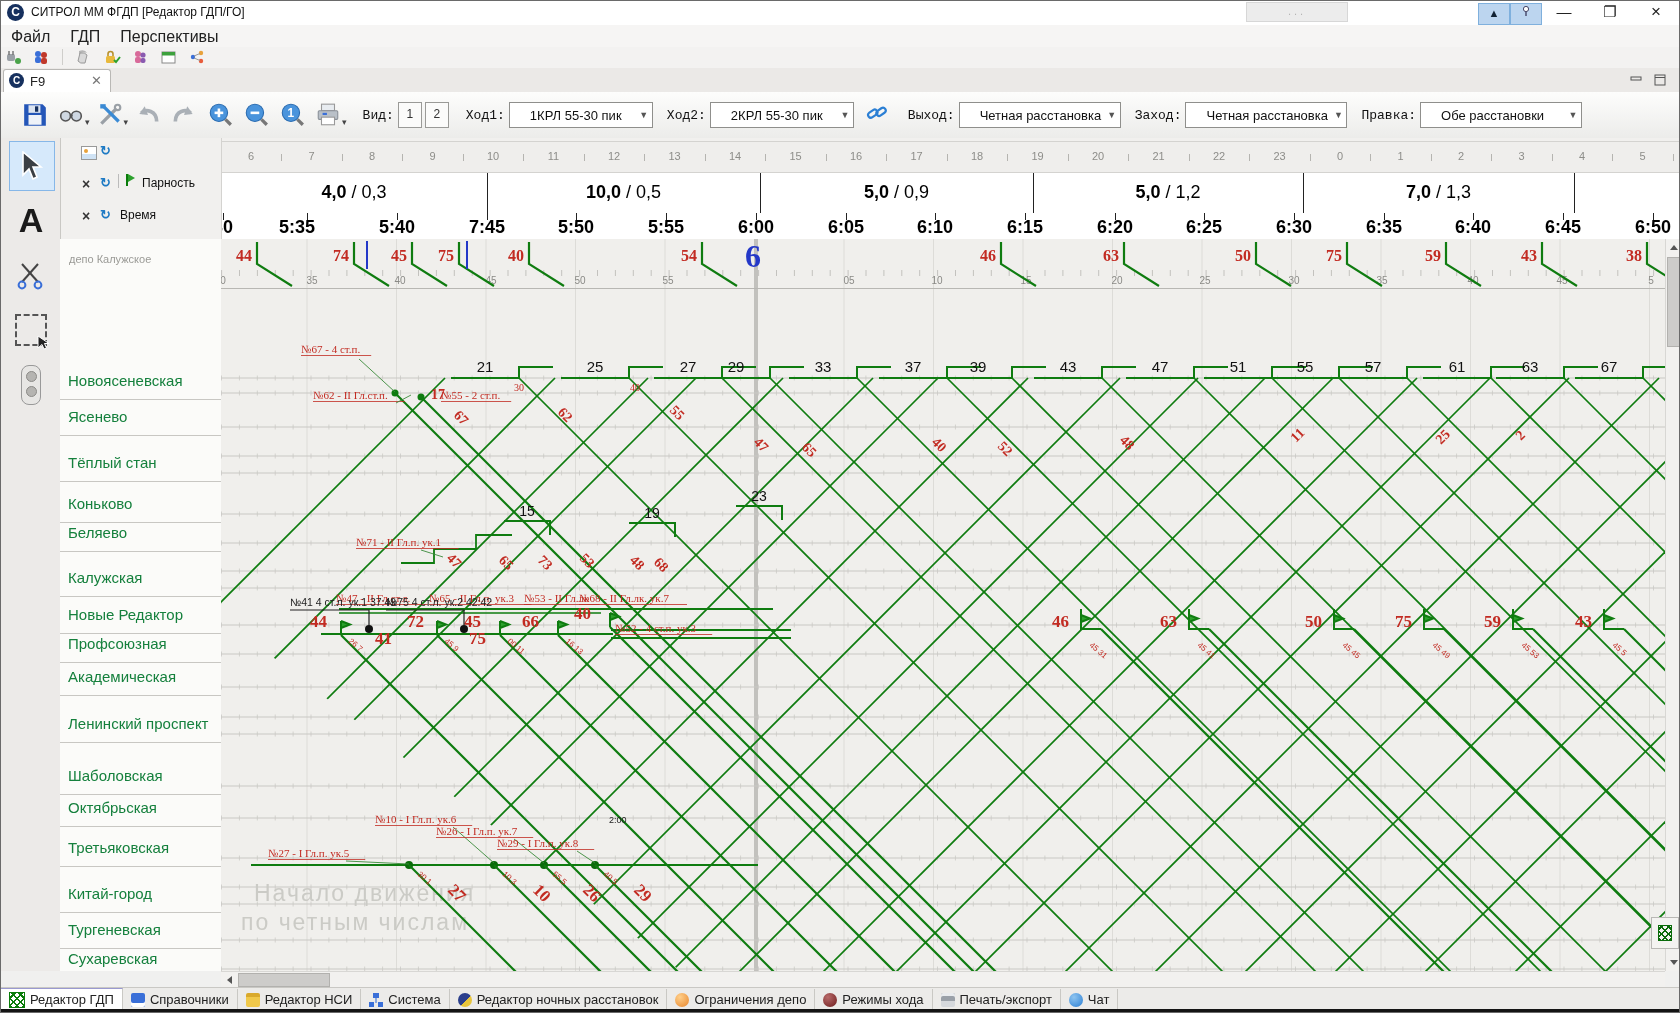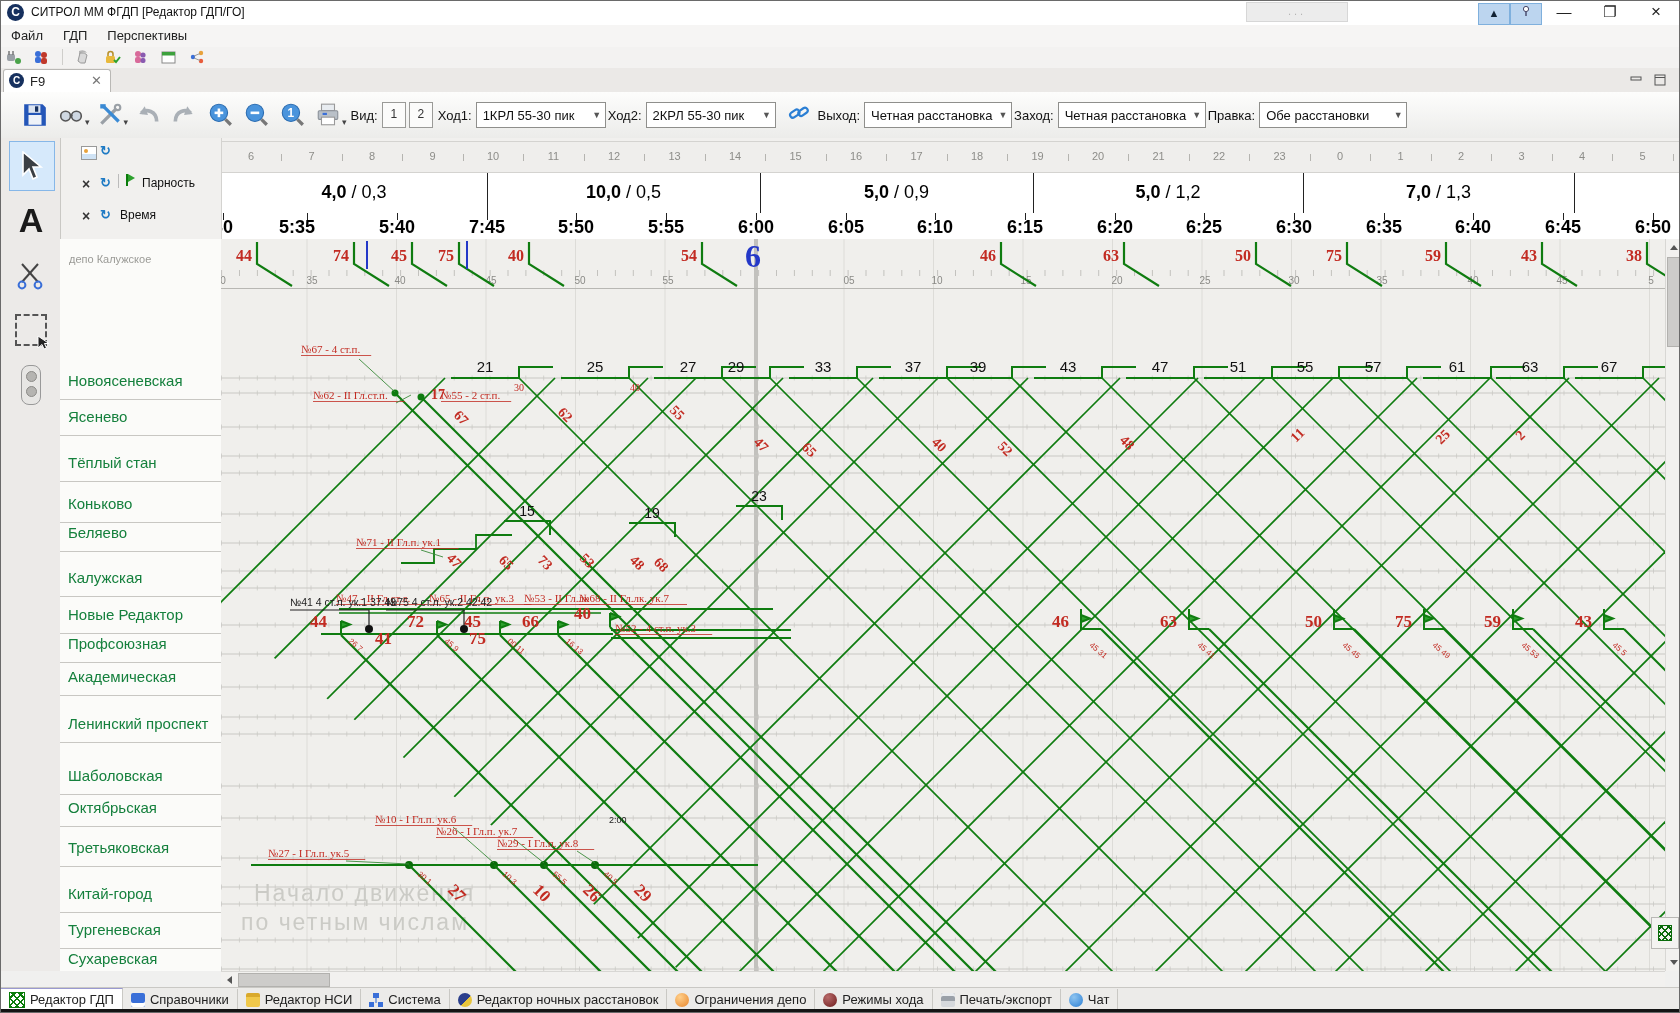--- a/index.html
+++ b/index.html
@@ -11,44 +11,44 @@
   .titlebar{left:0;top:0;width:1680px;height:24px;background:#ffffff;border-bottom:1px solid #e4e4e4;}
   .applogo{left:6px;top:3px;width:17px;height:17px;border-radius:50%;background:#16305e;color:#fff;
            font-size:12px;font-weight:bold;text-align:center;line-height:17px;}
   .apptitle{left:30px;top:4px;font-size:12px;color:#111;}
   .ghostbar{left:1245px;top:1px;width:100px;height:18px;background:#ececec;border:1px solid #d7d7d7;
             color:#b5b5b5;font-size:11px;line-height:16px;text-align:center;letter-spacing:3px;}
   .winbtn{top:0;width:30px;height:23px;text-align:center;line-height:22px;font-size:15px;color:#222;}
   .bluebtn{top:2px;width:30px;height:20px;background:#bcd5ef;border:1px solid #7fb0dd;text-align:center;line-height:18px;font-size:11px;color:#123;}
   
   .menubar{left:0;top:24px;width:1680px;height:22px;background:#f6f5f4;}
-  .menuitem{display:inline-block;padding:3px 10px;font-size:13px;color:#222;}
+  .menuitem{display:inline-block;padding:3px 10px;font-size:16px;color:#222;}
   .quickbar{left:0;top:46px;width:1680px;height:21px;background:#f3f2f1;border-bottom:1px solid #dcdbd9;}
   .qicon{display:inline-block;width:18px;height:16px;margin:2px 3px 0 3px;vertical-align:top;}
   .qsep{display:inline-block;width:1px;height:16px;background:#cfcecb;margin:2px 4px 0 4px;vertical-align:top;}
   
   .tabstrip{left:0;top:67px;width:1680px;height:24px;background:#ebe9e7;border-bottom:1px solid #c9c8c5;}
   .doctab{left:2px;top:1px;width:106px;height:23px;background:#fff;border:1px solid #b9b8b5;border-bottom:none;
           border-radius:3px 3px 0 0;}
   .doctab .lg{position:absolute;left:5px;top:3px;width:15px;height:15px;border-radius:50%;background:#16305e;
           color:#fff;font-size:10px;font-weight:bold;text-align:center;line-height:15px;}
   .doctab .nm{position:absolute;left:26px;top:4px;font-size:13px;color:#222;}
   .doctab .cl{position:absolute;right:8px;top:3px;font-size:13px;color:#777;}
   .panebtn{top:4px;width:18px;height:14px;color:#555;}
   
   .toolbar{left:0;top:91px;width:1680px;height:46px;background:linear-gradient(#fdfdfc,#ececea);
            border-bottom:1px solid #c9c8c5;display:flex;align-items:center;}
   .tbtn{width:36px;height:38px;display:flex;align-items:center;justify-content:center;flex:0 0 auto;}
   .tbtn svg{width:26px;height:26px;}
   .caret{font-size:9px;color:#444;margin:14px 2px 0 -4px;flex:0 0 auto;}
-  .tlabel{font-size:13px;color:#111;margin:0 4px 0 2px;flex:0 0 auto;}
+  .tlabel{font-size:13px;color:#111;margin:0 4px 0 14px;flex:0 0 auto;font-family:Liberation Mono, monospace;}
   .viewbtn{width:22px;height:24px;background:#fbfbfa;border:1px solid #9a9a97;font-size:12px;color:#333;
            text-align:center;line-height:23px;margin-right:3px;flex:0 0 auto;}
   .combo{height:24px;background:#fff;border:1px solid #8f8f8c;font-size:13px;color:#111;display:flex;
-         align-items:center;padding-left:6px;flex:0 0 auto;position:relative;}
+         align-items:center;padding-left:20px;flex:0 0 auto;position:relative;}
   .combo .cv{flex:1;white-space:nowrap;overflow:hidden;}
   .combo .ca{width:16px;text-align:center;color:#555;font-size:9px;}
   
   .hdr{left:0;top:137px;width:1680px;height:101px;background:#f1f0ee;}
   .rulerrow{left:220px;top:3px;width:1460px;height:30px;background:#efeeec;border-top:1px solid #d4d3d0;border-bottom:1px solid #d4d3d0;overflow:hidden;}
   .rnum{position:absolute;top:8px;font-size:11px;color:#8d8d89;transform:translateX(-50%);}
   .rtick{position:absolute;top:12px;width:1px;height:7px;background:#b5b4b0;}
   .introw{left:220px;top:35px;width:1460px;height:40px;background:#fff;border-bottom:1px solid #cfcecb;overflow:hidden;}
   .intlabel{position:absolute;top:9px;font-size:18px;color:#000;transform:translateX(-50%);white-space:nowrap;}
   .intlabel b{font-weight:bold;}

